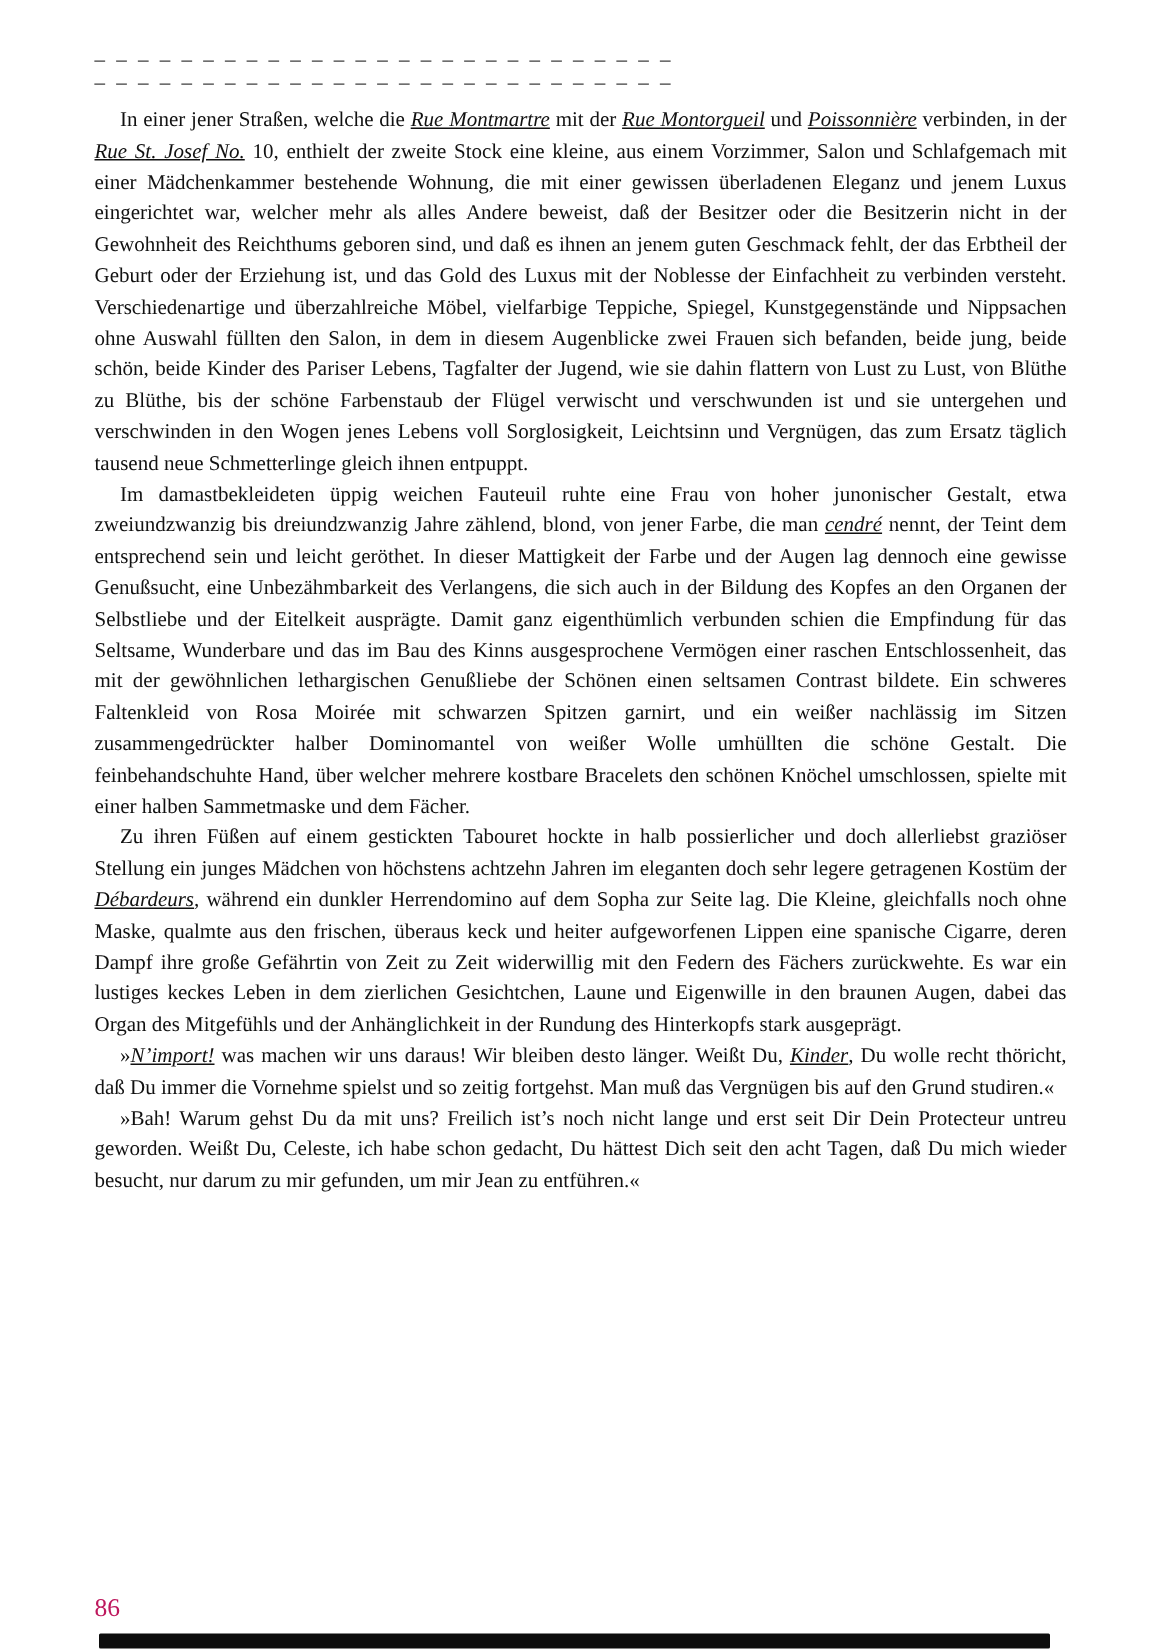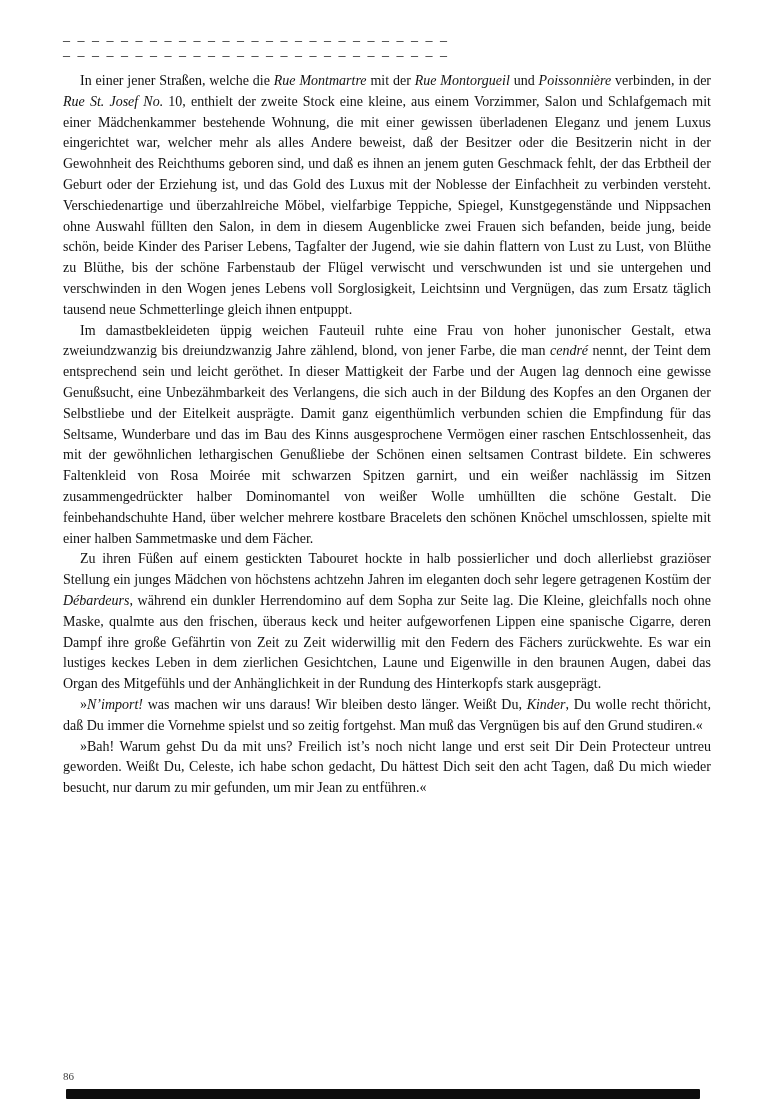--- a/index.html
+++ b/index.html
@@ -30,27 +30,27 @@
   }
   .separator-line + .separator-line { margin-top: 1px; }
   .body-text { margin-top: 8px; }
   .body-text p {
     margin: 0;
     font-size: 14px;
     line-height: 20.8px;
     text-align: justify;
     text-indent: 17px;
   }
-  .body-text p i { font-style: italic; }
+  .body-text p i { font-style: italic; text-decoration: underline; }
   .page-number {
     position: absolute;
     left: 63px;
     bottom: 18px;
-    font-size: 11px;
-    color: #404040;
+    font-size: 17px;
+    color: #be185d;
   }
   .bottom-bar {
     position: absolute;
     left: 66px;
     bottom: 1px;
     width: 634px;
     height: 10px;
     background: #0d0d0d;
     border-radius: 1px;
   }

